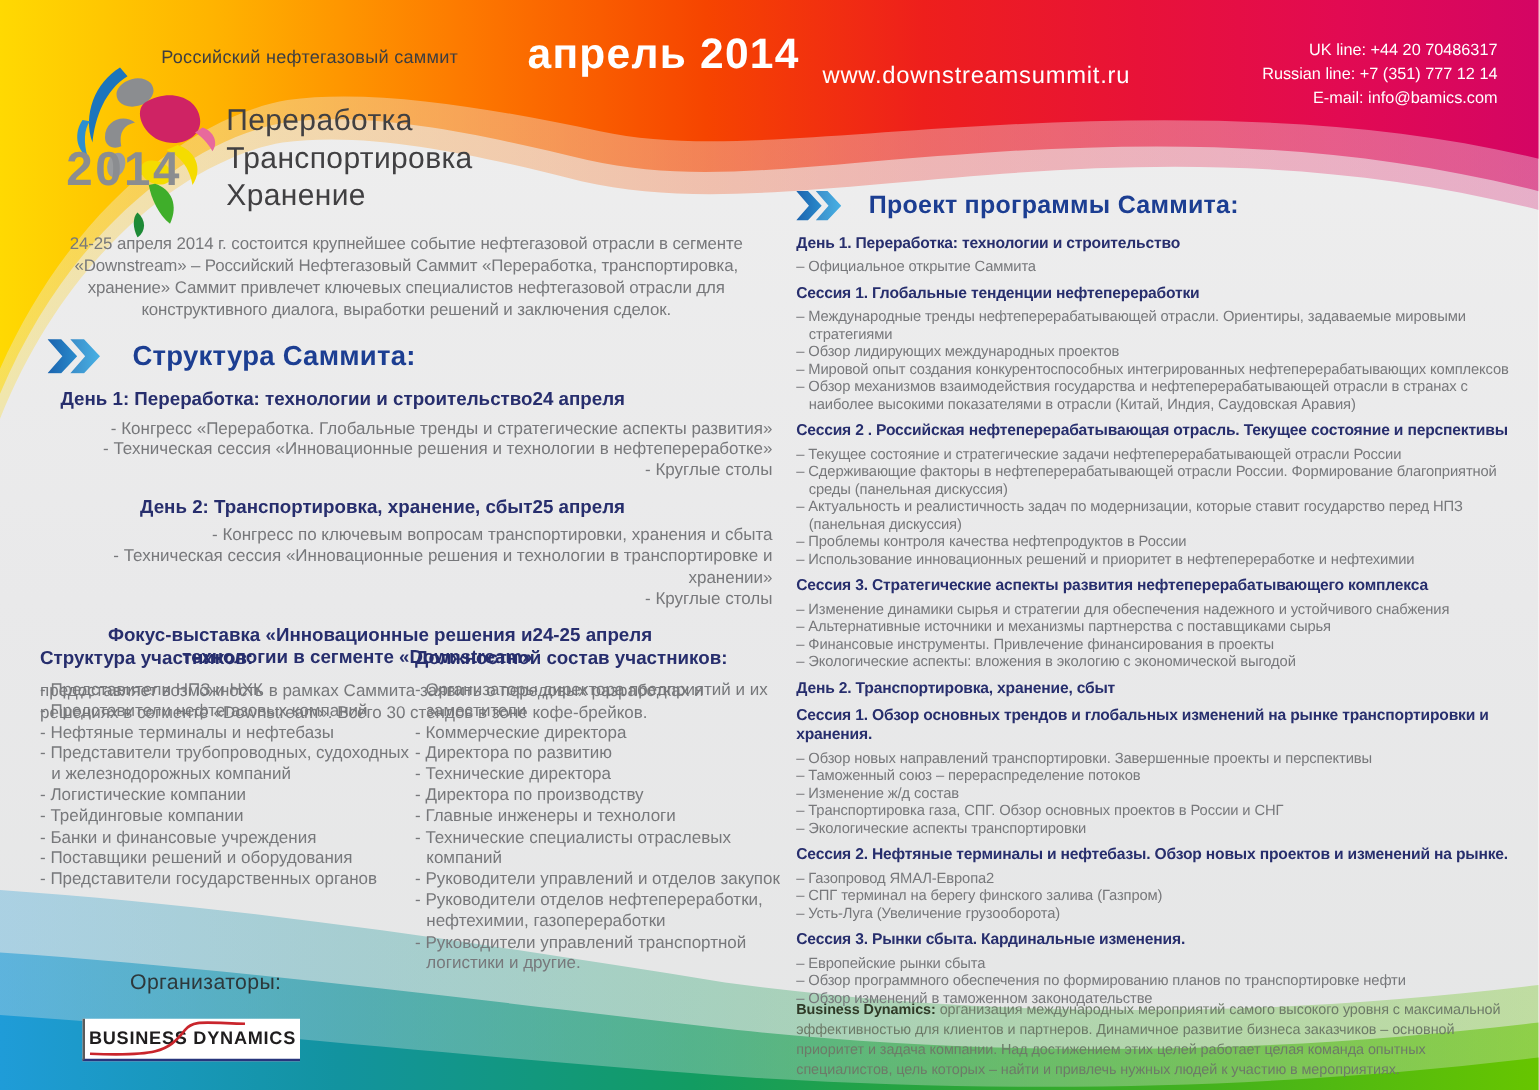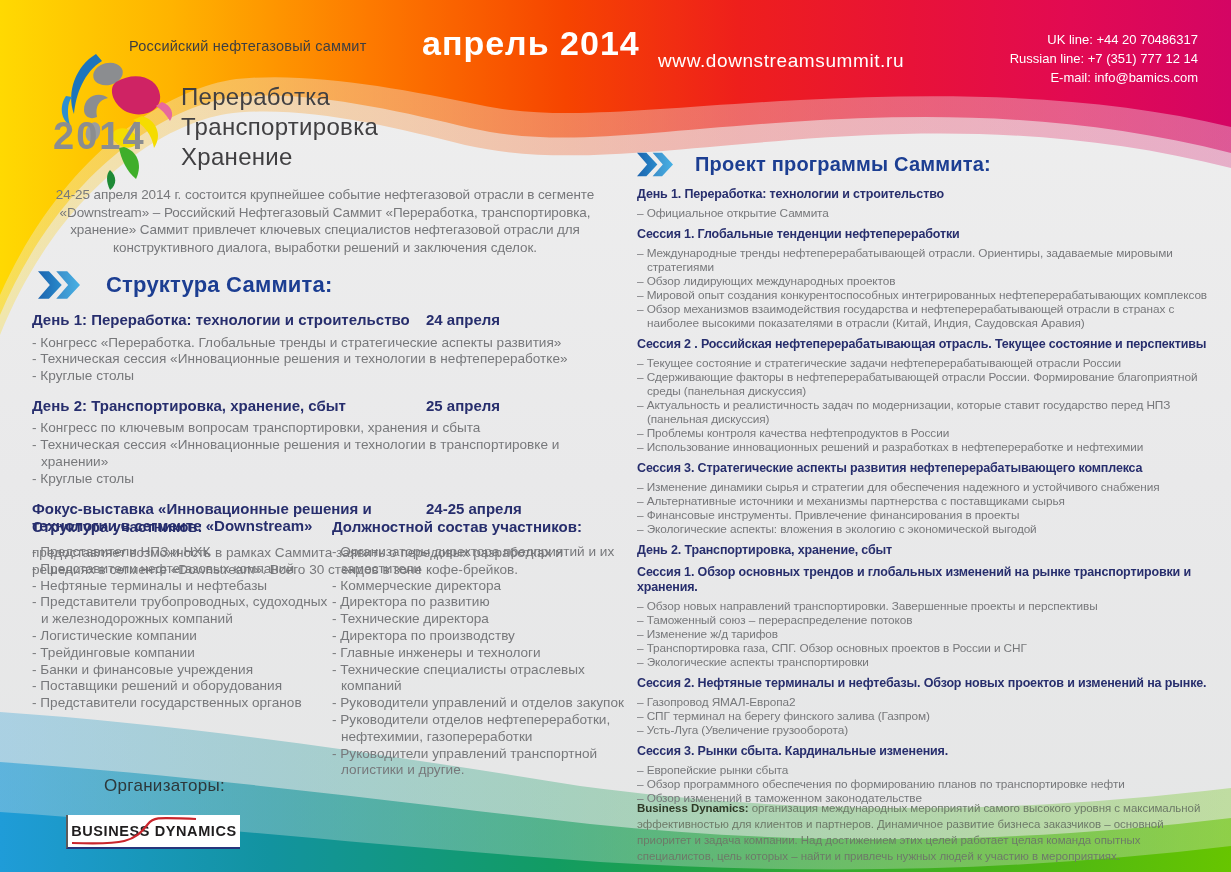--- a/index.html
+++ b/index.html
@@ -23,21 +23,21 @@
   .hrow .chev{width:42px;height:28px;flex:none;}
   .hrow h2{font-size:22px;font-weight:700;color:#1c3e92;margin:0;letter-spacing:.2px;}
   .prog-head{gap:22px;margin-bottom:10px;}
   .prog-head .chev{width:36px;height:25px;}
   .prog-head h2{font-size:20px;}
 
   
   .structure{left:32px;top:186px;width:586px;}
   .intro{font-size:13.5px;line-height:17.5px;color:#77787b;text-align:center;margin:0;letter-spacing:-.1px;}
   .sum-head{margin:15px 0 0 6px;}
-  .sum-block{margin-top:12px;}
+  .sum-block{margin-top:12px;text-align:right;}
   .day-row{display:flex;align-items:flex-start;}
   .day-title{width:394px;font-size:15px;font-weight:700;color:#272e6d;line-height:17.5px;}
   .day-date{font-size:15px;font-weight:700;color:#272e6d;white-space:nowrap;}
   .sum-items{margin-top:6px;}
   .sum-item{font-size:13.6px;line-height:16.8px;color:#77787b;padding-left:9px;text-indent:-9px;}
   .expo-note{margin-top:9px;font-size:13.6px;line-height:17px;color:#77787b;}
   .subcol{position:absolute;top:518px;z-index:1;}
   .subcol h3{font-size:15px;font-weight:700;color:#272e6d;margin:0 0 9px;}
   #participants{left:32px;width:298px;}
   #positions{left:332px;width:302px;}
@@ -255,21 +255,21 @@
           <div>
 
               <div class="prog-item">– Текущее состояние и стратегические задачи нефтеперерабатывающей отрасли России</div>
 
               <div class="prog-item">– Сдерживающие факторы в нефтеперерабатывающей отрасли России. Формирование благоприятной среды (панельная дискуссия)</div>
 
               <div class="prog-item">– Актуальность и реалистичность задач по модернизации, которые ставит государство перед НПЗ (панельная дискуссия)</div>
 
               <div class="prog-item">– Проблемы контроля качества нефтепродуктов в России</div>
 
-              <div class="prog-item">– Использование инновационных решений и разработках в нефтепереработке и нефтехимии</div>
+              <div class="prog-item">– Использование инновационных решений и приоритет в нефтепереработке и нефтехимии</div>
             </div>
         </div>
 
         <div class="prog-sec">
           <div class="prog-title">Сессия 3. Стратегические аспекты развития нефтеперерабатывающего комплекса</div>
           <div>
 
               <div class="prog-item">– Изменение динамики сырья и стратегии для обеспечения надежного и устойчивого снабжения</div>
 
               <div class="prog-item">– Альтернативные источники и механизмы партнерства с поставщиками сырья</div>
@@ -288,21 +288,21 @@
         </div>
 
         <div class="prog-sec">
           <div class="prog-title">Сессия 1. Обзор основных трендов и глобальных изменений на рынке транспортировки и хранения.</div>
           <div>
 
               <div class="prog-item">– Обзор новых направлений транспортировки. Завершенные проекты и перспективы</div>
 
               <div class="prog-item">– Таможенный союз – перераспределение потоков</div>
 
-              <div class="prog-item">– Изменение ж/д тарифов</div>
+              <div class="prog-item">– Изменение ж/д состав</div>
 
               <div class="prog-item">– Транспортировка газа, СПГ. Обзор основных проектов в России и СНГ</div>
 
               <div class="prog-item">– Экологические аспекты транспортировки</div>
             </div>
         </div>
 
         <div class="prog-sec">
           <div class="prog-title">Сессия 2. Нефтяные терминалы и нефтебазы. Обзор новых проектов и изменений на рынке.</div>
           <div>

